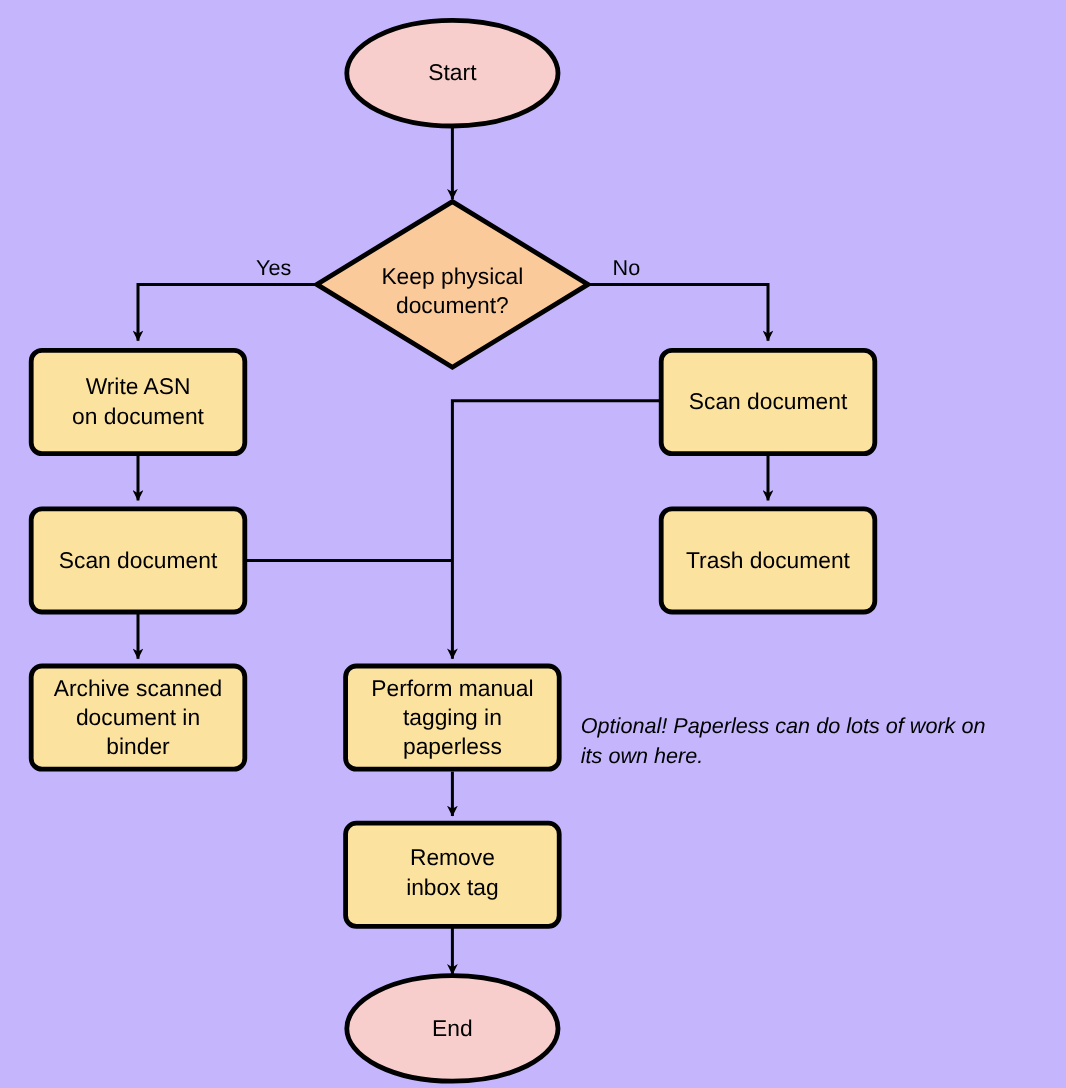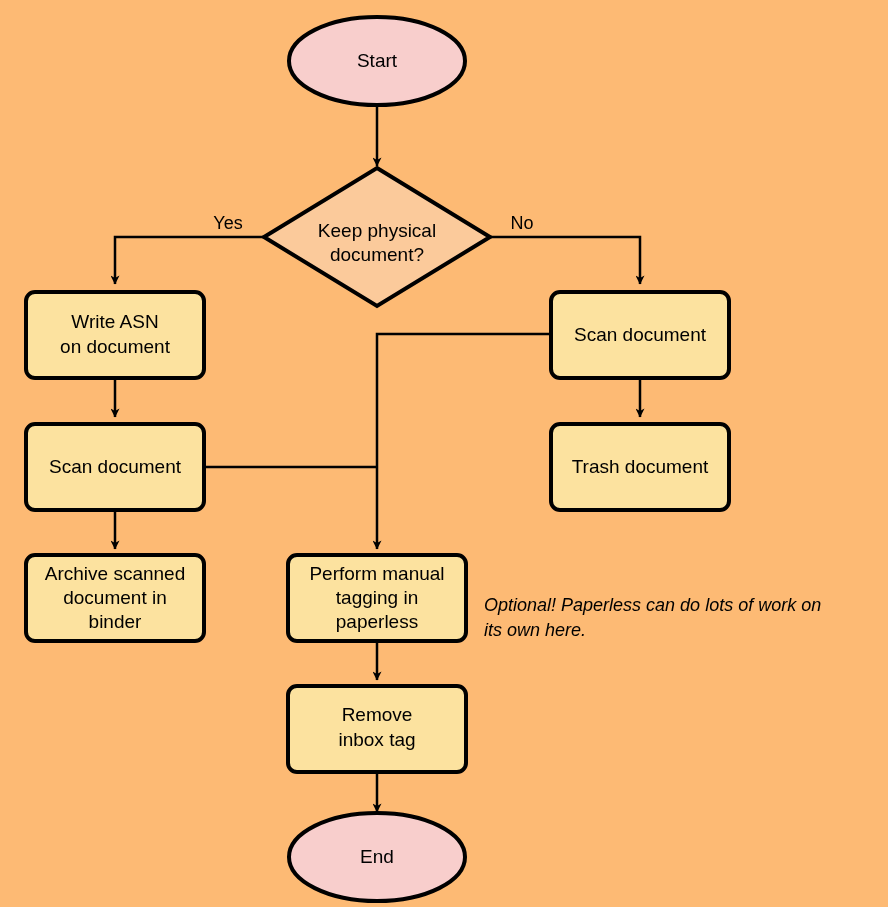--- a/index.html
+++ b/index.html
@@ -7,21 +7,21 @@
     padding: 0;
     background: #ffffff;
   }
   body {
     font-family: "Liberation Sans", sans-serif;
   }
   #flow-root {
     position: relative;
     width: 888px;
     height: 907px;
-    background: #fdba74;
+    background: #c4b5fd;
     overflow: hidden;
   }
   #flow-svg {
     position: absolute;
     left: 0;
     top: 0;
     width: 888px;
     height: 907px;
   }
   .node-label {

